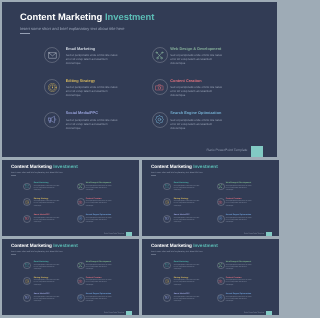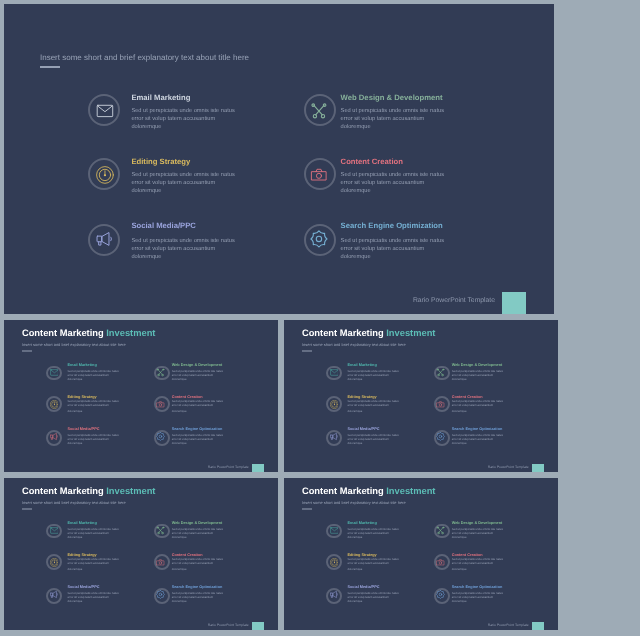--- a/index.html
+++ b/index.html
@@ -22,20 +22,21 @@
       box-sizing:border-box;display:flex;align-items:center;justify-content:center;}
   .it-t{position:absolute;font-weight:bold;white-space:nowrap;}
   .it-b{position:absolute;color:#959fb3;}
 </style>
 </head>
 <body>
 
 <div class="page">
 
   <div class="slide main" id="mainslide">
+      <div class="s-title" style="left: 18px; top: 9px; font-size: 9.4px;"><span style="color: rgb(255, 255, 255);">Content Marketing </span><span style="color: rgb(92, 189, 182);">Investment</span></div>
       <div class="s-sub" style="left: 18px; top: 23.5px; font-size: 4px;">Insert some short and brief explanatory text about title here</div>
       <div class="s-rule" style="left: 18px; top: 31px; width: 10px; height: 1px; opacity: 1;"></div>
       <div class="item">
         <div class="ic" style="left: 42.3px; top: 45.2px; width: 16px; height: 16px; color: rgb(207, 214, 224);">
           <div style="width: 8.96px; height: 8.96px; display: block; line-height: 0;"><svg viewBox="0 0 24 24" width="100%" height="100%" fill="none" stroke="currentColor" stroke-width="1.2" stroke-linecap="round" stroke-linejoin="round">
               <rect x="1.6" y="4.4" width="20.8" height="15.2" rx="0.9"></rect>
               <path d="M2.6 5.6 12 13 21.4 5.6"></path>
             </svg></div>
         </div>
         <div class="it-t" style="left: 63.7px; top: 44.6px; font-size: 3.85px; color: rgb(207, 214, 224);">Email Marketing</div>

